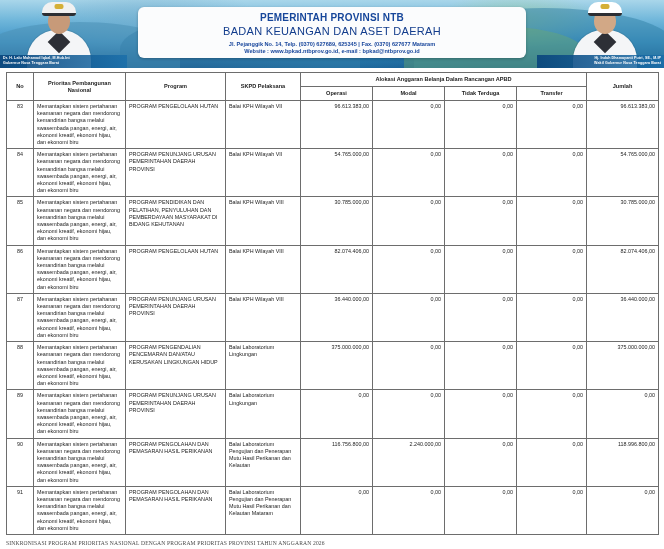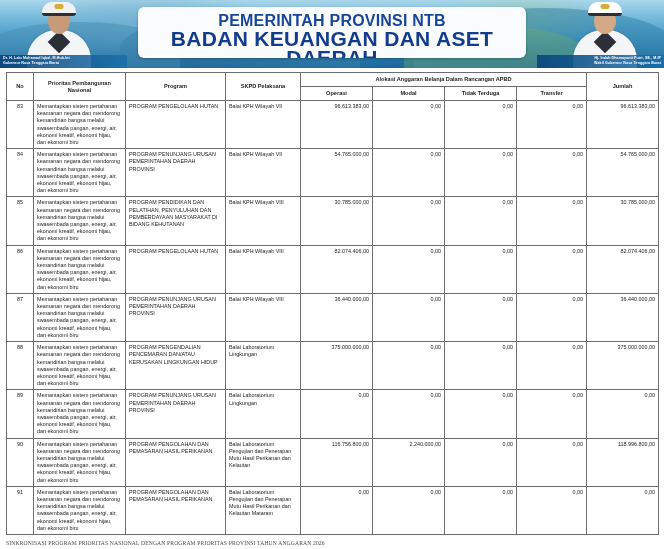--- a/index.html
+++ b/index.html
@@ -113,29 +113,29 @@
     height: 51px;
     background: #fbfcfd;
     border-radius: 6px;
     box-shadow: 0 1px 3px rgba(0,0,0,.25);
     text-align: center;
     overflow: hidden;
   }
   .plate-l1 {
     margin-top: 5px;
     color: #16469a;
-    font-size: 16px;
+    font-size: 10px;
     font-weight: bold;
     letter-spacing: .2px;
     font-family: "Liberation Sans", sans-serif;
   }
   .plate-l2 {
     color: #123c8c;
-    font-size: 21px;
-    font-weight: bold;
+    font-size: 11px;
+    font-weight: normal;
     letter-spacing: .3px;
     line-height: 19px;
     margin-top: -1px;
   }
   .plate-l3 {
     color: #17459b;
     font-size: 5.6px;
     font-weight: bold;
     line-height: 7px;
     margin-top: 0px;

